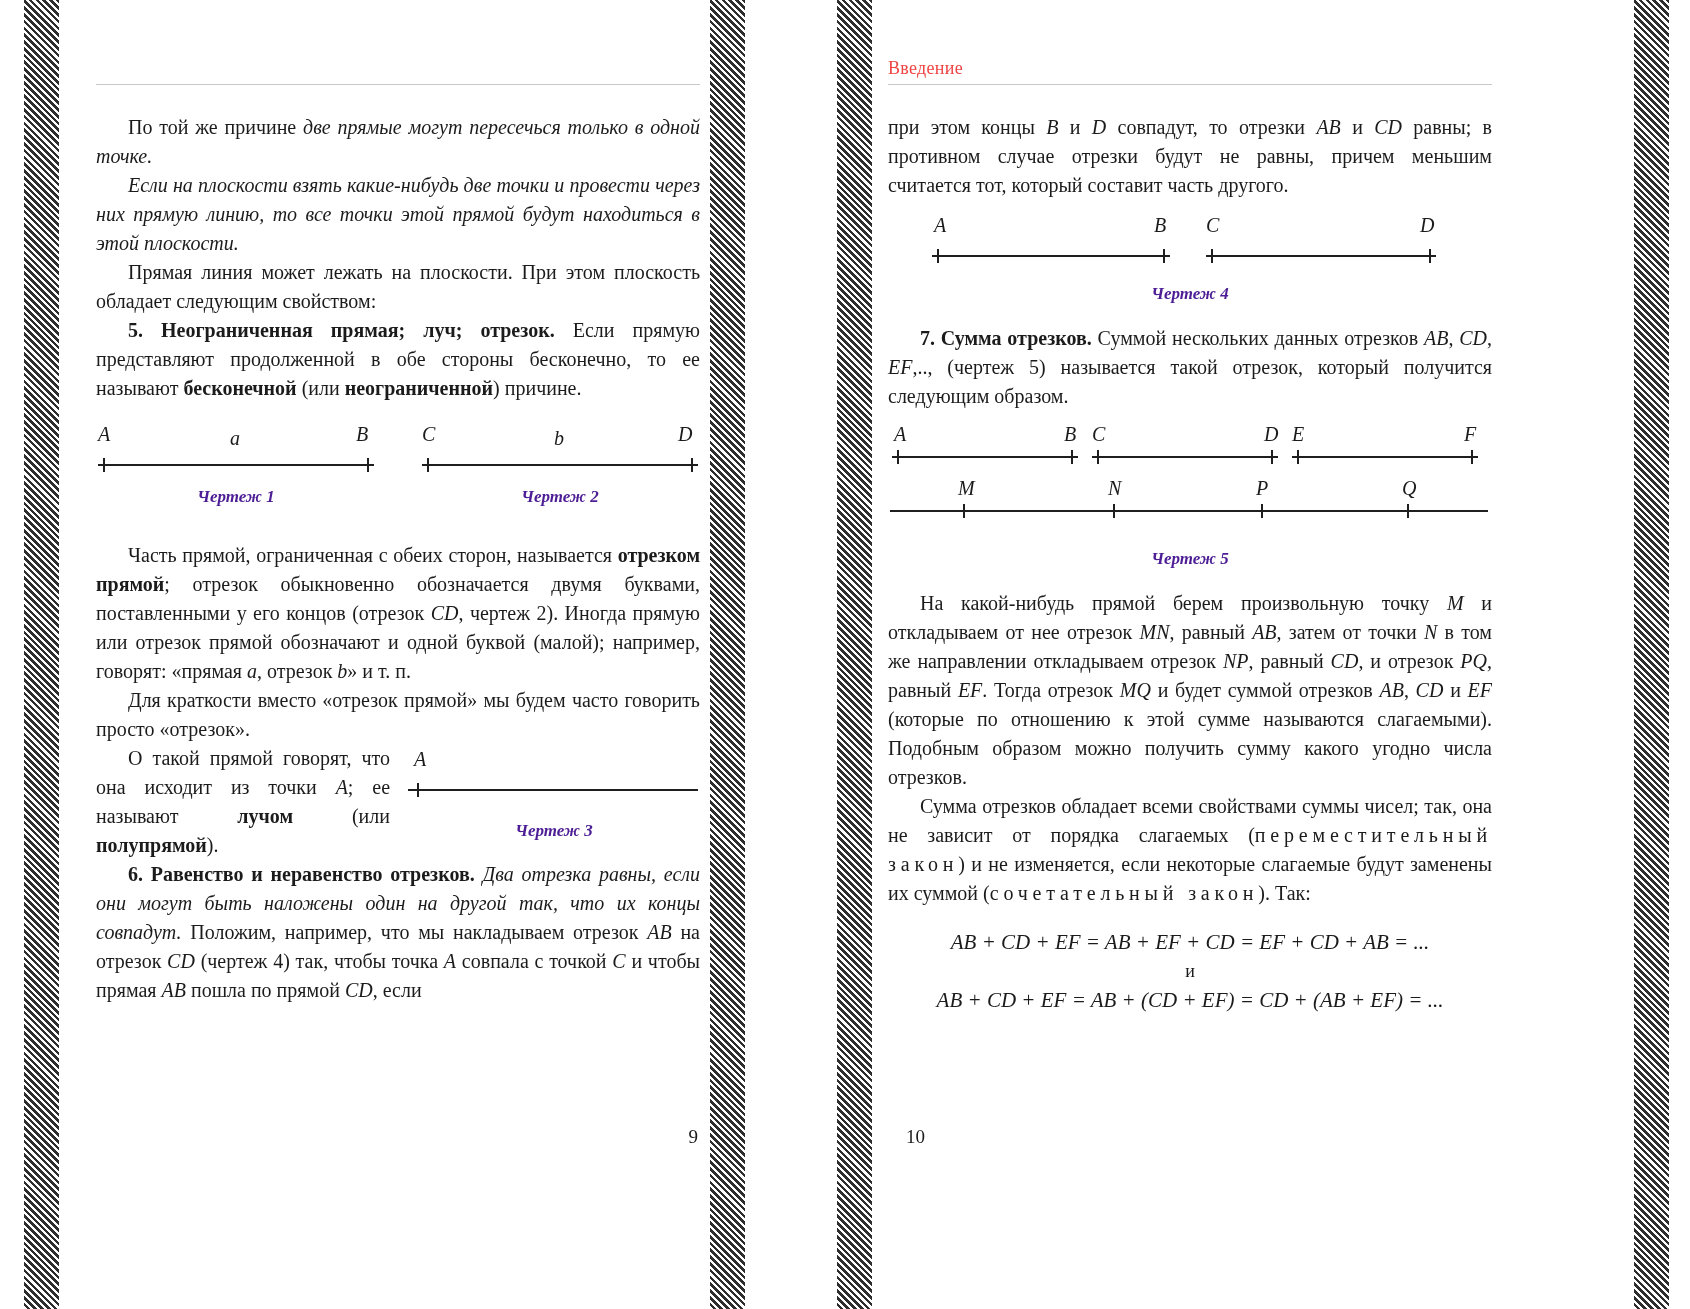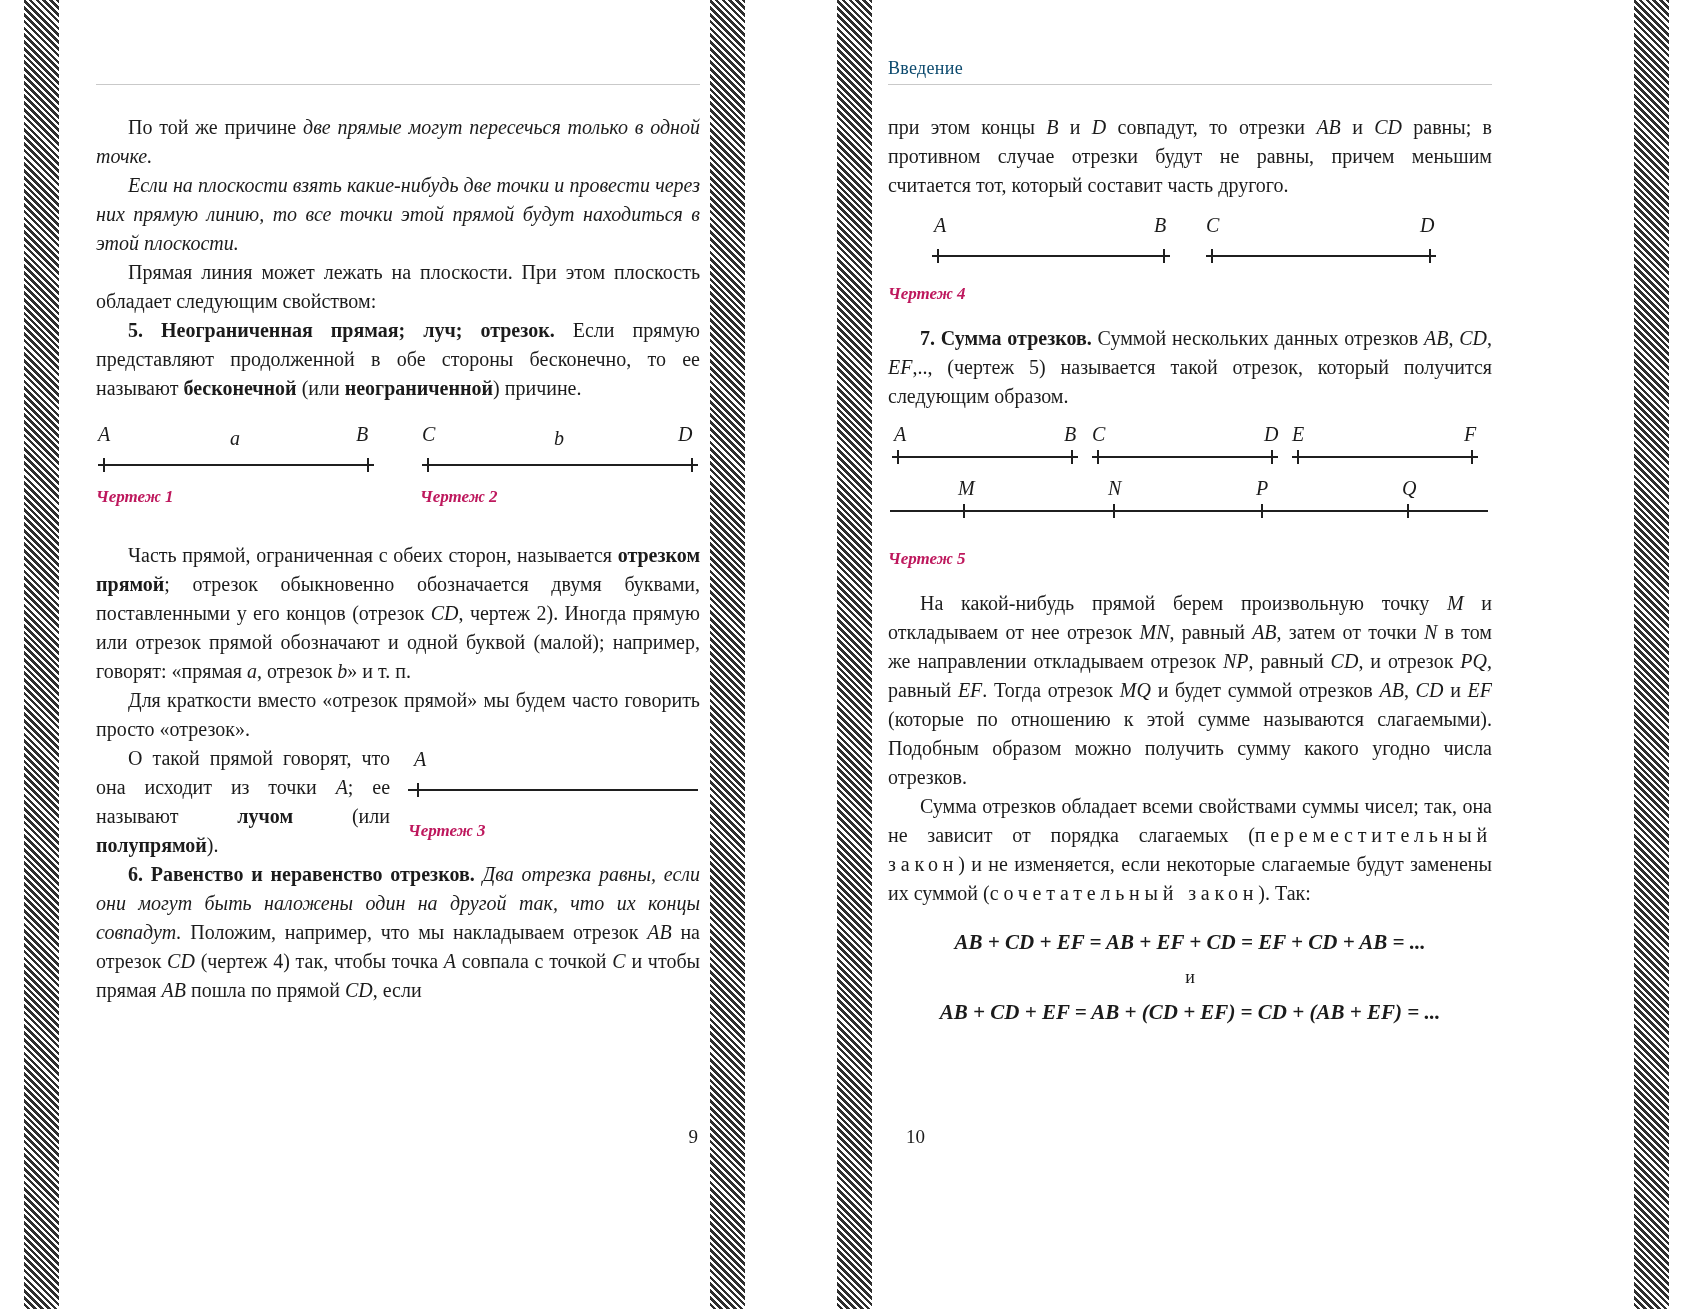--- a/index.html
+++ b/index.html
@@ -13,40 +13,40 @@
   }
   .stripe-1{left:24px;}
   .stripe-2{left:710px;}
   .stripe-3{left:837px;}
   .stripe-4{left:1634px;}
 
   .page{position:absolute;top:58px;width:604px;}
   .page-left{left:96px;}
   .page-right{left:888px;}
 
-  .running-head{height:26px;font-size:18px;letter-spacing:.3px;color:#0c4a6e;}
+  .running-head{height:26px;font-size:18px;letter-spacing:.3px;color:#ef4444;}
   .rule{border-top:1px solid #c9c9c9;margin-bottom:28px;}
 
   .para{margin:0;font-size:20px;line-height:29px;text-align:justify;}
   .indent{text-indent:32px;}
   .seg-i{font-style:italic;}
   .seg-b{font-weight:bold;}
   .seg-sp{letter-spacing:.24em;}
 
   .fig-row{display:flex;justify-content:space-between;margin:22px 0 34px;}
   .fig{margin:0;text-align:center;}
   .fig-center{margin:16px 0 20px;text-align:center;}
-  .figcap{display:block;font-size:17px;font-style:italic;font-weight:bold;margin-top:6px;text-align:left;color:#be185d;}
+  .figcap{display:block;font-size:17px;font-style:italic;font-weight:bold;margin-top:6px;text-align:center;color:#4c1d95;}
   svg line{stroke:#1f1f1f;stroke-width:2;}
   svg text{font-family:"Liberation Serif",serif;font-style:italic;font-size:20px;fill:#1b1b1b;}
 
   .fig3-float{float:right;width:292px;margin:6px 0 6px 18px;text-align:center;text-indent:0;}
 
   .formulas{margin:22px 0 26px;text-align:center;font-size:21px;}
-  .formula{font-style:italic;margin:12px 0;font-weight:bold;}
+  .formula{font-style:italic;margin:6px 0;}
   .formula-and{font-style:normal;font-size:18px;margin:2px 0;}
 
   .para-last{margin-top:26px;}
 
   .page-num{position:absolute;top:1068px;font-size:19px;}
   .page-left .page-num{right:2px;}
   .page-right .page-num{left:18px;}
 </style>
 </head>
 <body>

